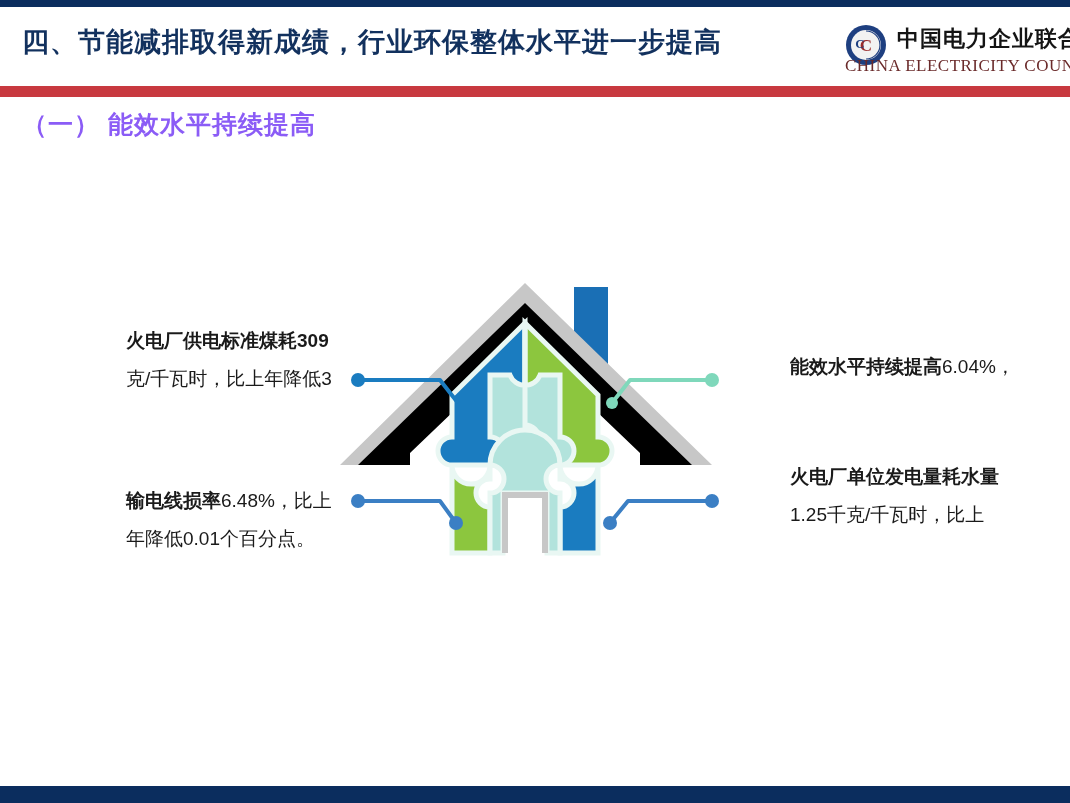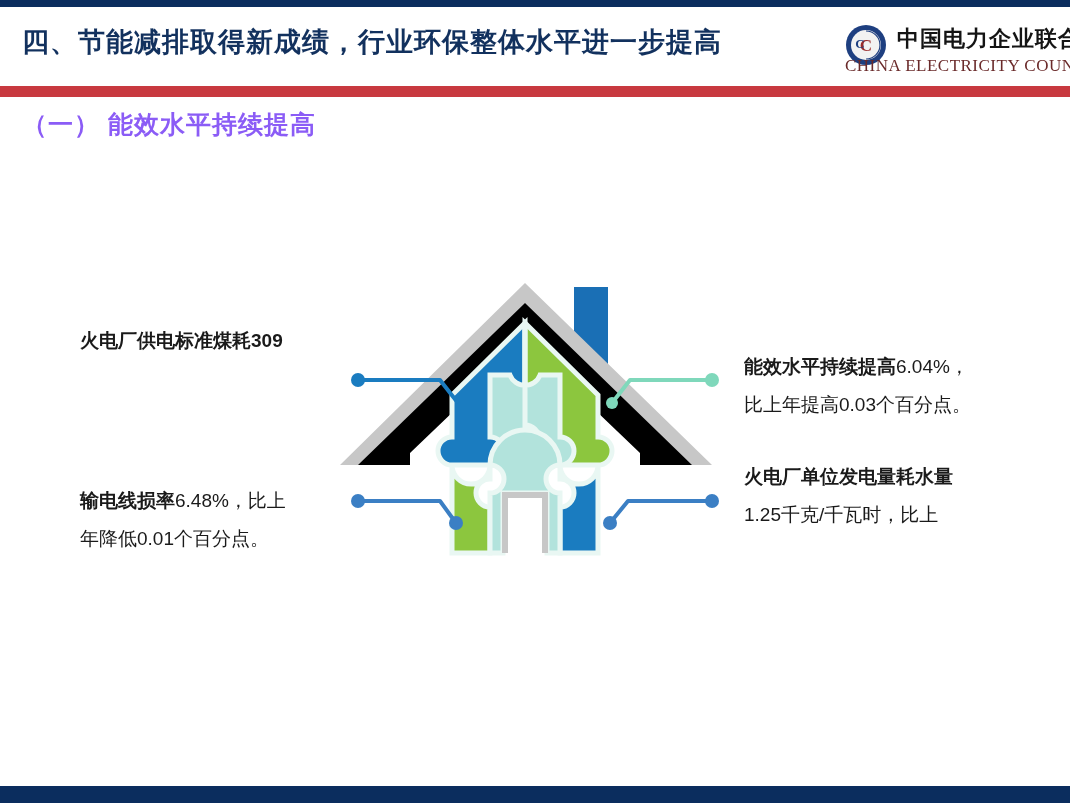--- a/index.html
+++ b/index.html
@@ -92,21 +92,21 @@
   .callout {
     position: absolute;
     font-size: 19px;
     color: #1a1a1a;
     line-height: 38px;
     white-space: nowrap;
   }
   .callout .hl {
     font-weight: bold;
   }
-  .callout .ln { display: block; }
+  .callout .ln { display: block; margin-left: 46px; }
 
   #callout-coal   { left: 80px;  top: 322px; }
   #callout-line   { left: 80px;  top: 482px; }
   #callout-aux    { left: 744px; top: 348px; }
   #callout-water  { left: 744px; top: 458px; }
 
   
   #house-graphic {
     position: absolute;
     left: 340px; top: 275px;
@@ -132,30 +132,30 @@
       <path d="M21 7 A14 14 0 0 1 21 35" fill="none" stroke="#1e3f80" stroke-width="1.2"></path>
       <text x="21" y="27" font-family="Liberation Serif, serif" font-size="17" fill="#9a2b2b" text-anchor="middle" font-weight="bold">C</text>
       <text x="15" y="24" font-family="Liberation Serif, serif" font-size="13" fill="#1e3f80" text-anchor="middle" font-weight="bold">C</text>
     </svg>
     <div class="logo-cn">中国电力企业联合会</div>
     <div class="logo-en">CHINA ELECTRICITY COUNCIL</div>
   </div>
 
   <div class="callout" id="callout-coal">
     <span class="ln hl">火电厂供电标准煤耗309</span>
+    <span class="ln">克/千瓦时，比上年降低3</span>
   </div>
 
   <div class="callout" id="callout-line">
     <span class="ln"><span class="hl">输电线损率</span><span>6.48%，比上</span></span>
     <span class="ln">年降低0.01个百分点。</span>
   </div>
 
   <div class="callout" id="callout-aux">
     <span class="ln"><span class="hl">能效水平持续提高</span><span>6.04%，</span></span>
-    <span class="ln">比上年提高0.03个百分点。</span>
   </div>
 
   <div class="callout" id="callout-water">
     <span class="ln hl">火电厂单位发电量耗水量</span>
     <span class="ln">1.25千克/千瓦时，比上</span>
   </div>
 
   <svg id="house-graphic" viewBox="0 0 390 300">
 
     <defs>

